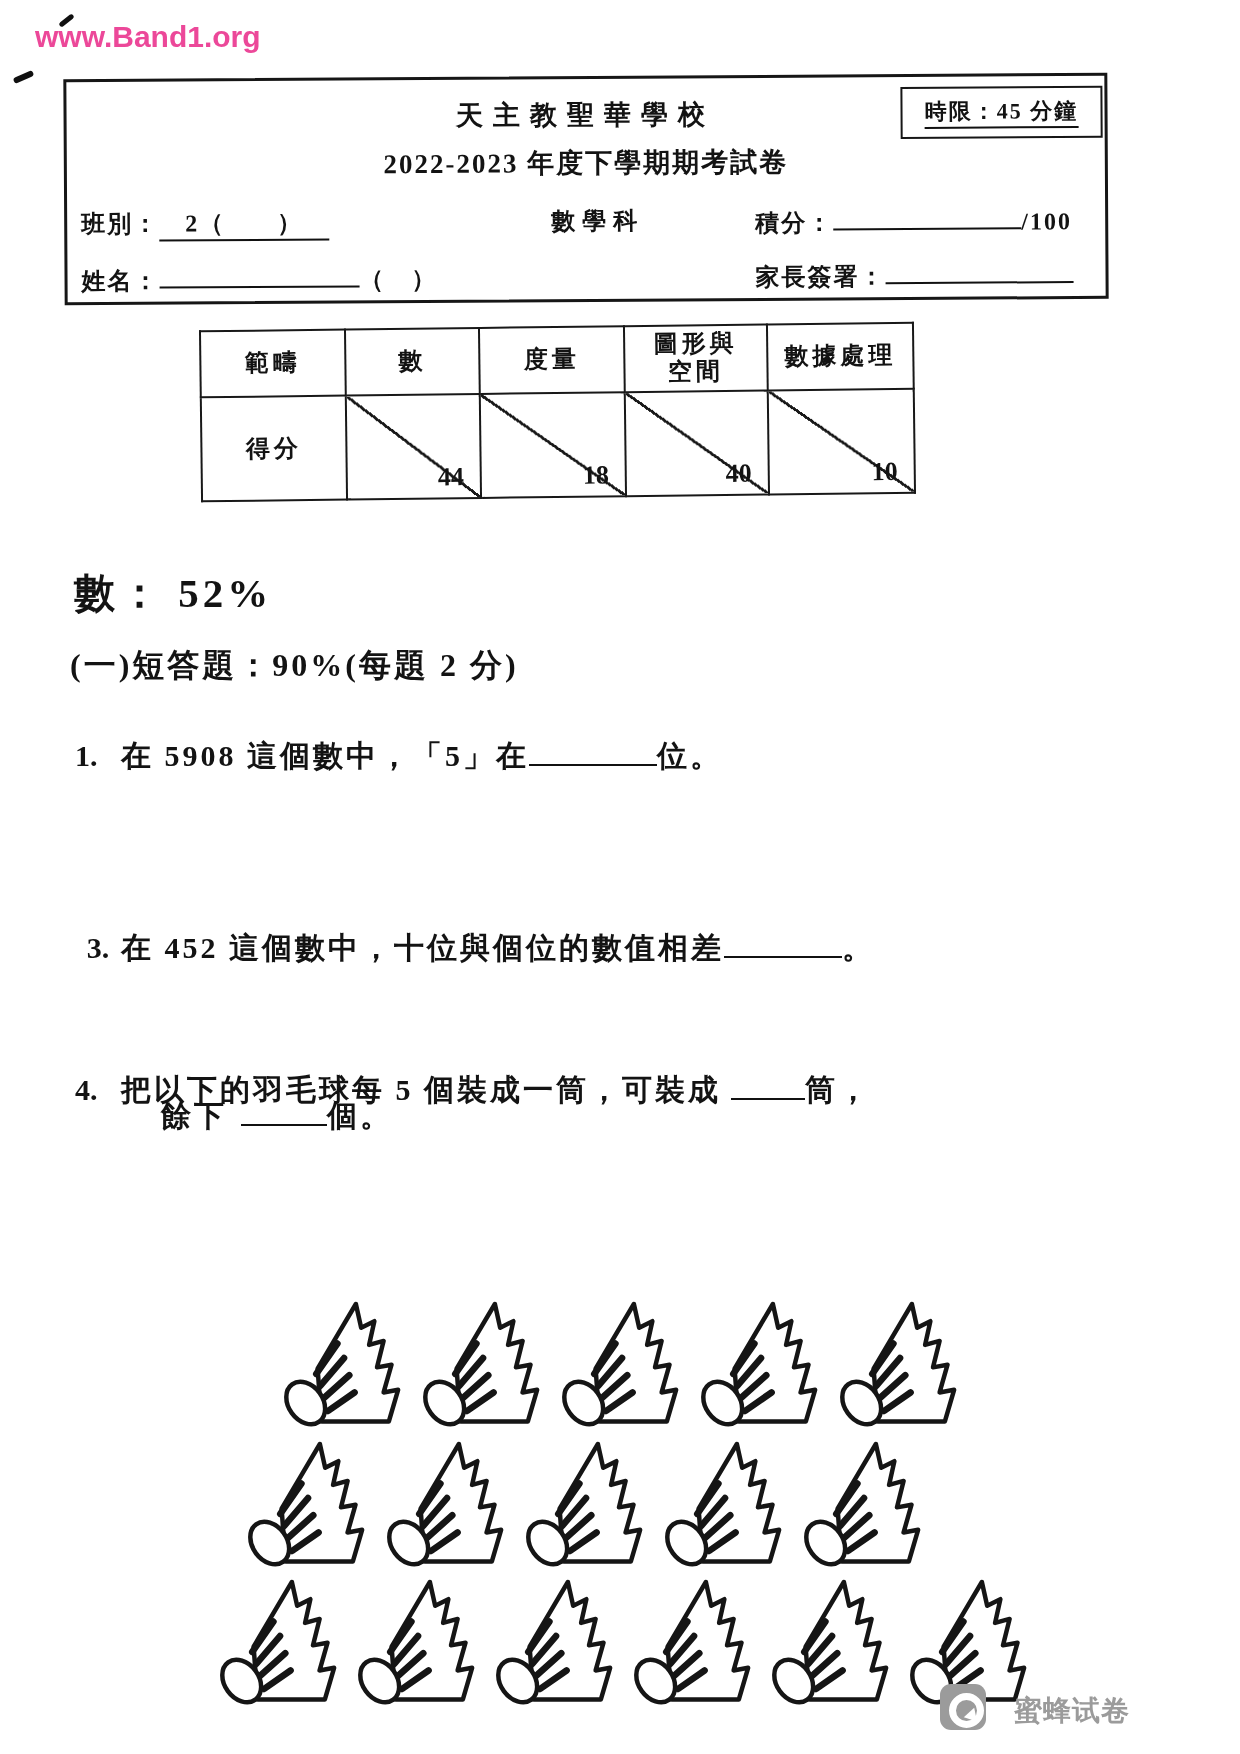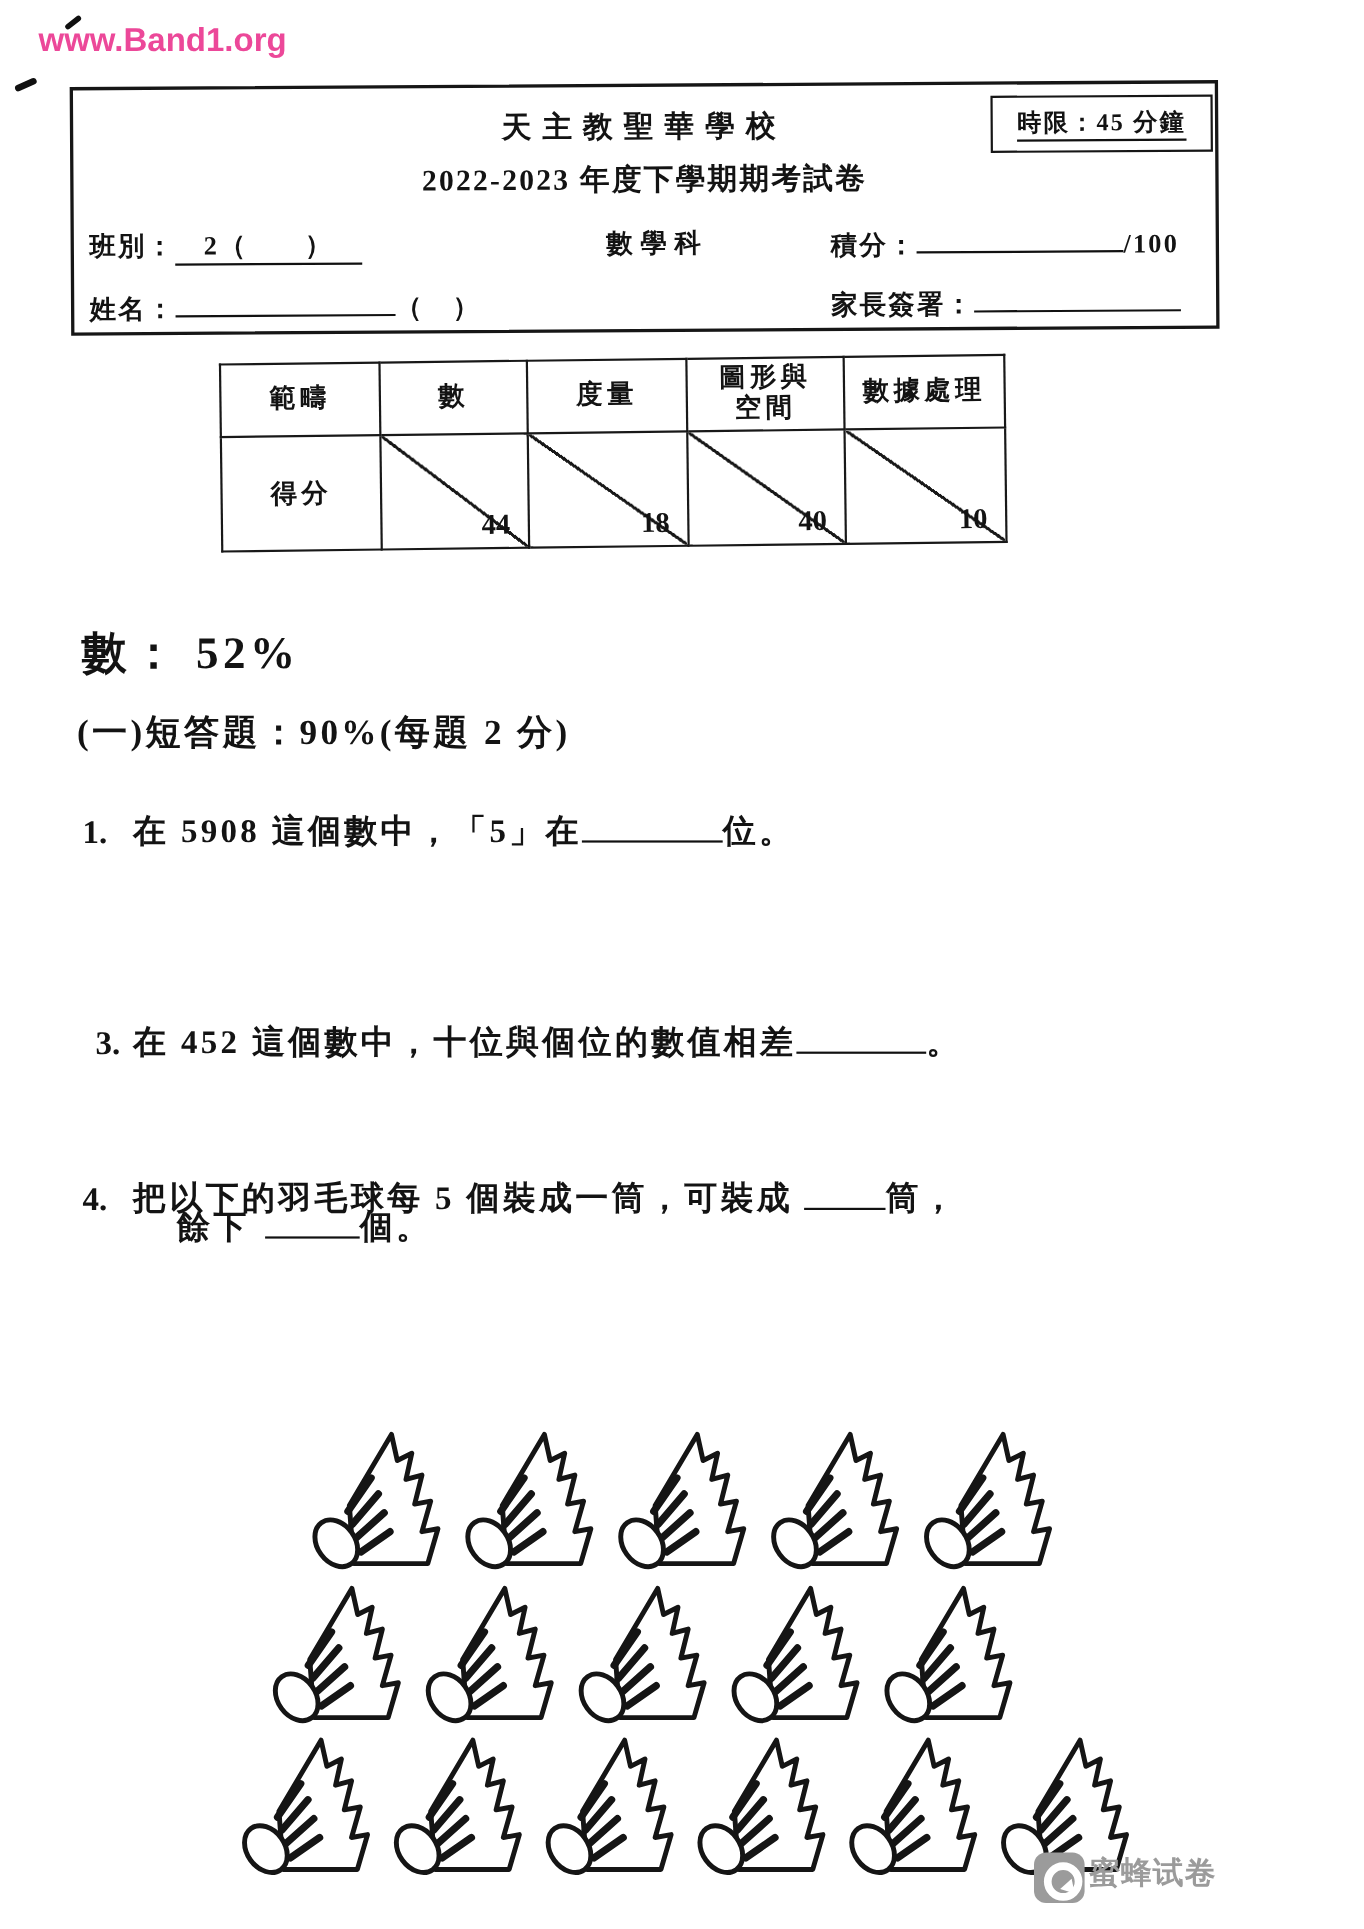--- a/index.html
+++ b/index.html
@@ -41,21 +41,21 @@
   
   .topic{left:74px;top:566px;font-size:41px;font-weight:700;letter-spacing:4px;}
   .part-title{left:70px;top:644px;font-size:32px;font-weight:700;letter-spacing:3px;}
   .q{font-size:30px;font-weight:700;letter-spacing:3px;white-space:nowrap;}
   .qno{display:inline-block;width:46px;letter-spacing:0;}
 
   
   .shuttle{position:absolute;width:132px;height:148px;}
 
   
-  .logo-wrap{left:926px;top:1684px;display:flex;align-items:flex-start;gap:4px;padding-left:14px;}
+  .logo-wrap{left:926px;top:1684px;display:flex;align-items:flex-end;gap:28px;padding-left:14px;}
   .logo-icon{width:46px;height:46px;background:#9b9b9b;border-radius:11px;position:relative;}
   .logo-ring{position:absolute;left:9px;top:9px;width:21px;height:21px;border:7px solid #fff;border-radius:50%;}
   .logo-pencil{position:absolute;left:26px;top:27px;width:0;height:0;
     border-left:7px solid transparent;border-right:7px solid transparent;border-top:12px solid #fff;
     transform:rotate(-42deg);}
   .logo-text{font-family:"Liberation Sans","DejaVu Sans",sans-serif;font-size:28px;font-weight:700;color:#9b9b9b;letter-spacing:1px;}
 </style>
 </head>
 <body>
 

